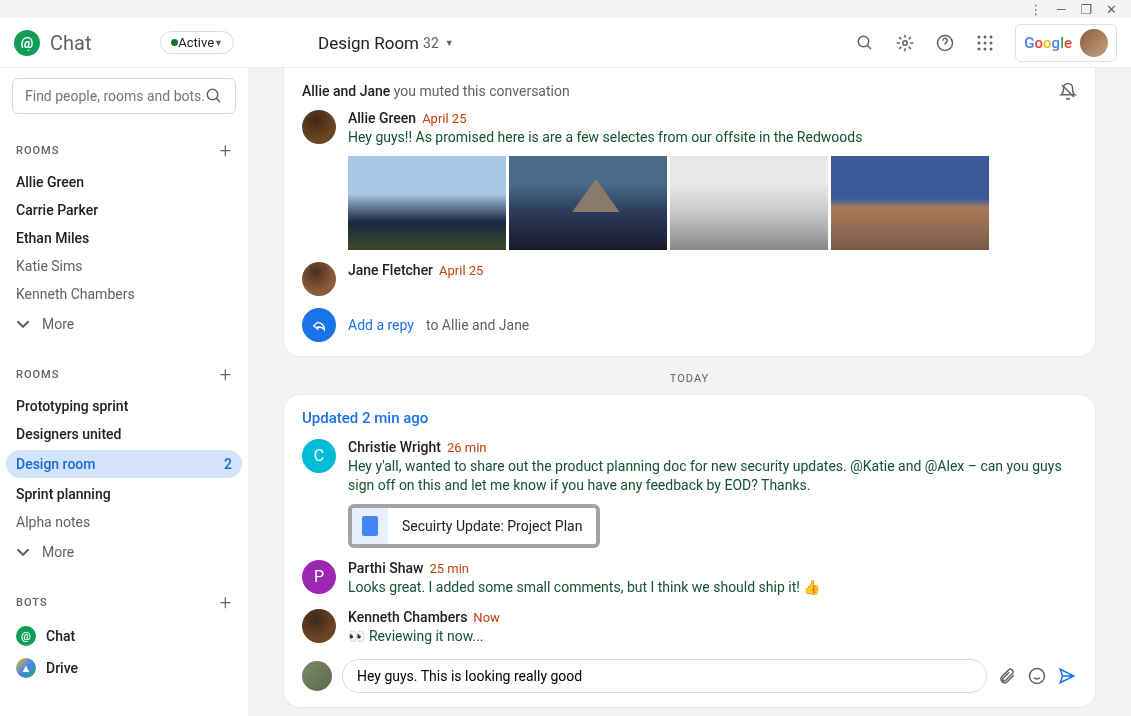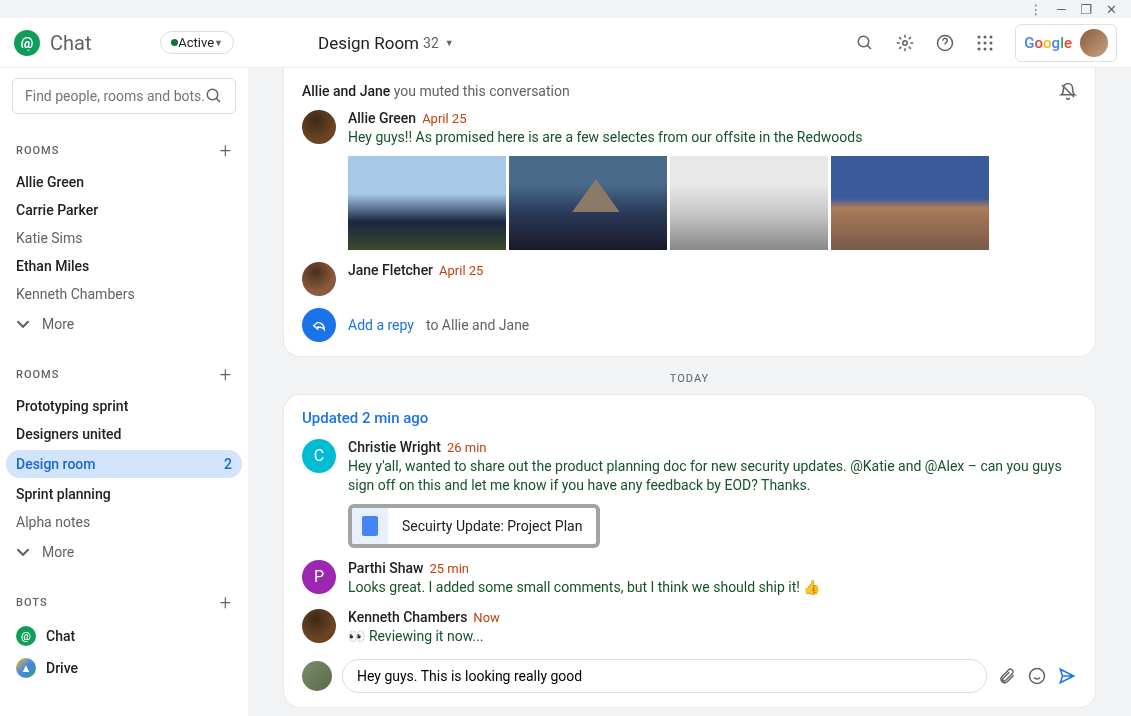--- a/index.html
+++ b/index.html
@@ -153,22 +153,22 @@
           <line x1="20" y1="20" x2="15" y2="15"></line>
         </svg>
     </div>
 
     <div class="section-hdr">
       <span>ROOMS</span>
       <span class="plus">+</span>
     </div>
     <div class="side-item">Allie Green</div>
     <div class="side-item">Carrie Parker</div>
+    <div class="side-item">Ethan Miles</div>
     <div class="side-item dim">Katie Sims</div>
-    <div class="side-item">Ethan Miles</div>
     <div class="side-item dim">Kenneth Chambers</div>
     <div class="more-row">
       <svg width="14" height="14" viewBox="0 0 10 10" stroke="#5f6368" stroke-width="1.5" fill="none">
           <path d="M1 3l4 4 4-4"></path>
         </svg>
       <span>More</span>
     </div>
 
     <div class="section-hdr" style="margin-top:16px">
       <span>ROOMS</span>

